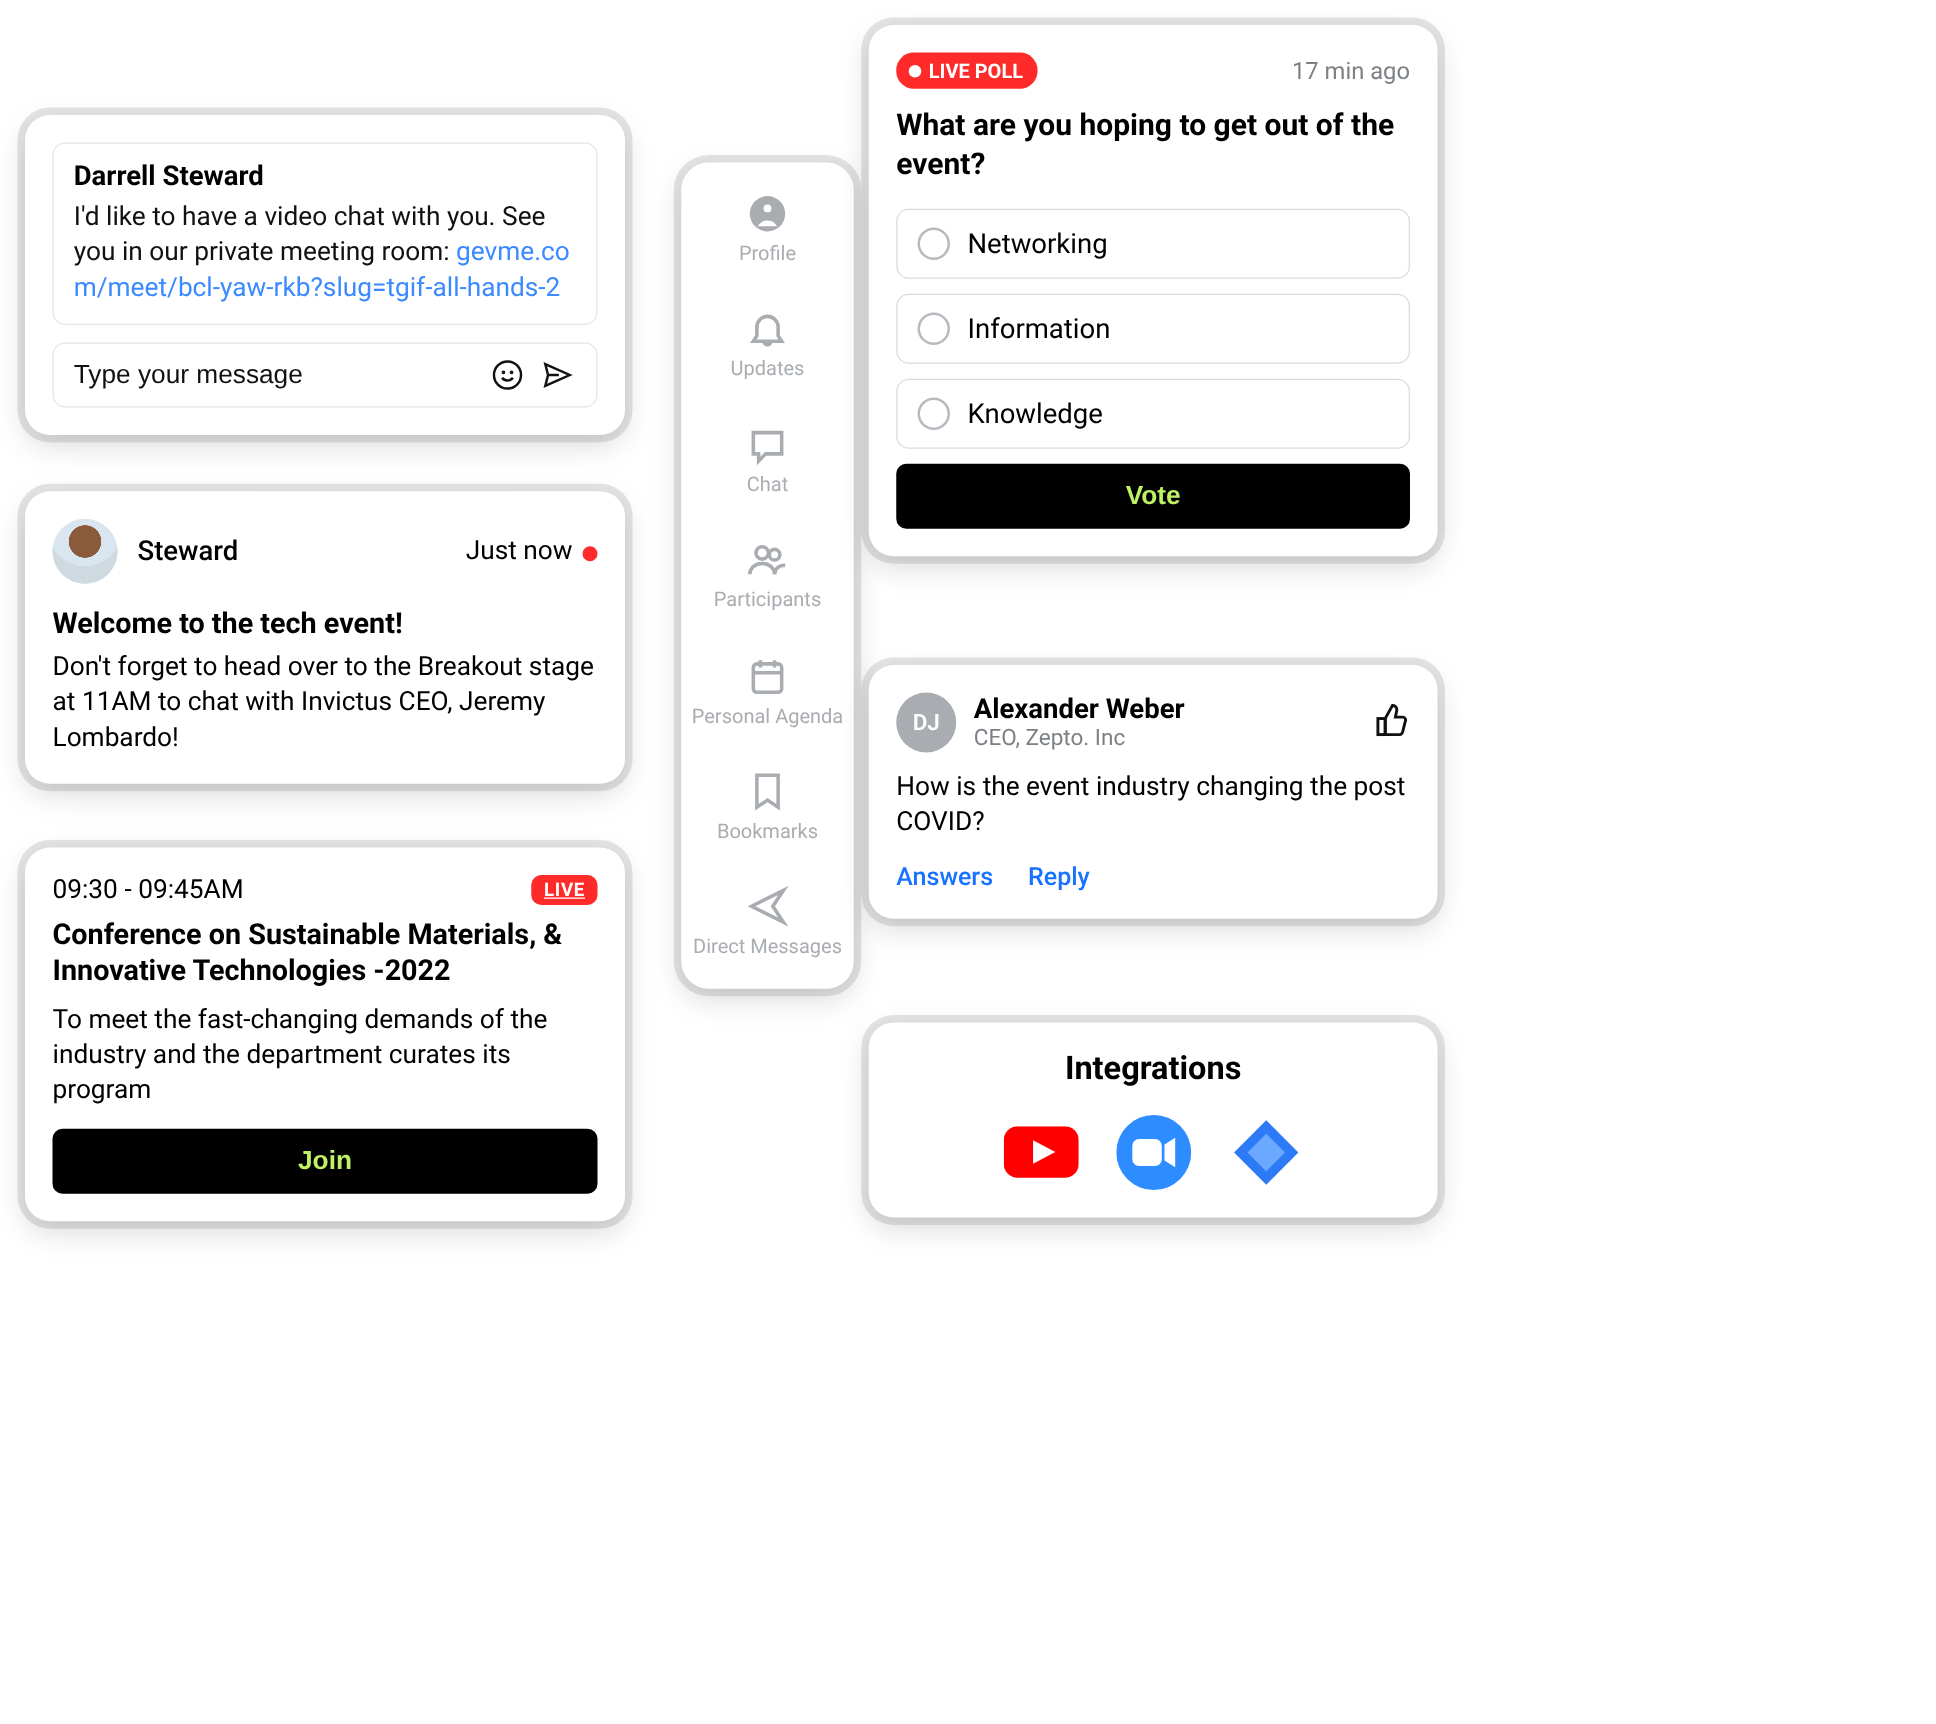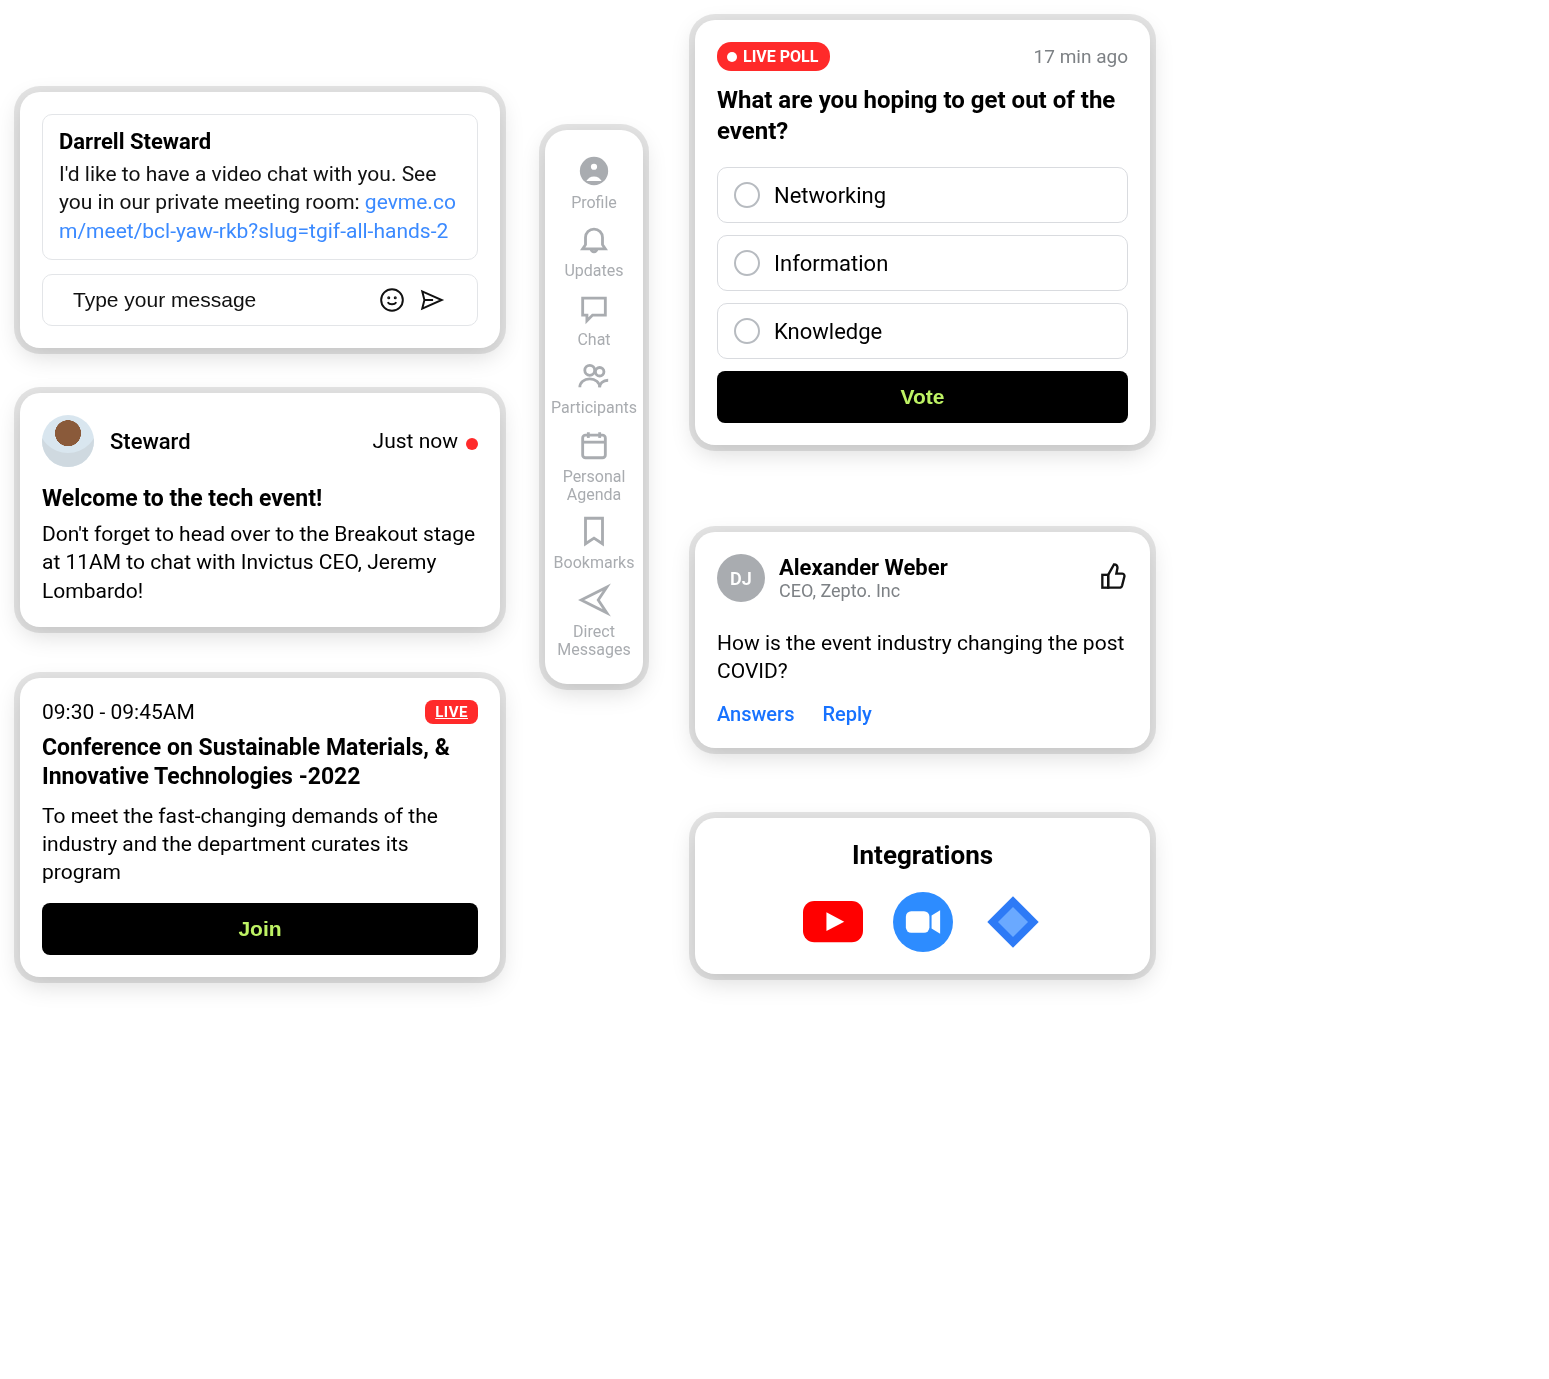--- a/index.html
+++ b/index.html
@@ -28,21 +28,21 @@
     border-radius: 10px;
     padding: 14px 16px;
     margin-bottom: 14px;
   }
   .msg-name { font-weight: 700; font-size: 22px; margin-bottom: 6px; }
   .msg-body { font-size: 21px; line-height: 1.35; color: #111; }
   .msg-link { color: #3b8aff; word-break: break-all; }
   .input-row {
     display: flex; align-items: center;
     border: 1px solid #e3e5e8; border-radius: 10px;
-    padding: 10px 30px; gap: 10px;
+    padding: 10px 16px; gap: 10px;
   }
   .input-row input {
     flex: 1; border: none; outline: none; font-size: 21px; color: #111;
   }
   .input-row input::placeholder { color: #111; }
   .icon-btn { width: 30px; height: 30px; display:flex; align-items:center; justify-content:center; cursor:pointer; }
   .icon-btn svg { width: 26px; height: 26px; stroke:#111; fill:none; stroke-width:1.8; }
 
   
   #notif-card { top: 393px; }
@@ -69,25 +69,25 @@
   }
   .session-title { font-weight:700; font-size:23px; line-height:1.25; margin-bottom:10px; }
   .session-desc { font-size:21px; line-height:1.35; margin-bottom:16px; }
   .btn-black {
     background:#000; color:#bef264; border:none; border-radius:8px;
     width:100%; padding:14px 0; font-size:21px; font-weight:600; cursor:pointer;
   }
 
   
   #sidebar {
-    position:absolute; left:545px; top:130px; width:98px;
+    position:absolute; left:545px; top:130px; width:138px;
     background:#fff; border-radius:22px;
     box-shadow: 0 0 0 6px rgba(0,0,0,0.1), 0 8px 24px rgba(0,0,0,0.15);
     padding: 24px 6px;
-    display:flex; flex-direction:column; align-items:center; gap:10px;
+    display:flex; flex-direction:column; align-items:center; gap:34px;
   }
   .side-item { display:flex; flex-direction:column; align-items:center; gap:6px; cursor:pointer; width:100%; }
   .side-item svg { width:34px; height:34px; stroke:#a9acb0; fill:none; stroke-width:2; }
   .side-item .fill-icon { fill:#a9acb0; stroke:none; }
   .side-label { font-size:16px; color:#a9acb0; text-align:center; line-height:1.15; }
 
   
   #poll-card { top: 20px; }
   .poll-top { display:flex; justify-content:space-between; align-items:center; margin-bottom:14px; }
   .poll-badge {
@@ -100,21 +100,21 @@
   .poll-opt {
     display:flex; align-items:center; gap:14px;
     border:1px solid #d9dbdf; border-radius:10px; padding:14px 16px; margin-bottom:12px;
     cursor:pointer;
   }
   .radio { width:26px; height:26px; border:2px solid #b7bbc0; border-radius:50%; flex-shrink:0; }
   .poll-opt-label { font-size:22px; }
 
   
   #question-card { top: 532px; }
-  .q-head { display:flex; align-items:center; gap:14px; margin-bottom:27px; }
+  .q-head { display:flex; align-items:center; gap:14px; margin-bottom:14px; }
   .q-avatar {
     width:48px; height:48px; border-radius:50%; background:#a9acb0; color:#fff;
     display:flex; align-items:center; justify-content:center; font-weight:600; font-size:18px;
   }
   .q-name { font-weight:700; font-size:22px; }
   .q-role { font-size:18px; color:#7d8185; }
   .q-like { margin-left:auto; cursor:pointer; }
   .q-like svg { width:28px; height:28px; stroke:#111; fill:none; stroke-width:2; }
   .q-body { font-size:21px; line-height:1.35; margin-bottom:16px; }
   .q-actions { display:flex; gap:28px; }

